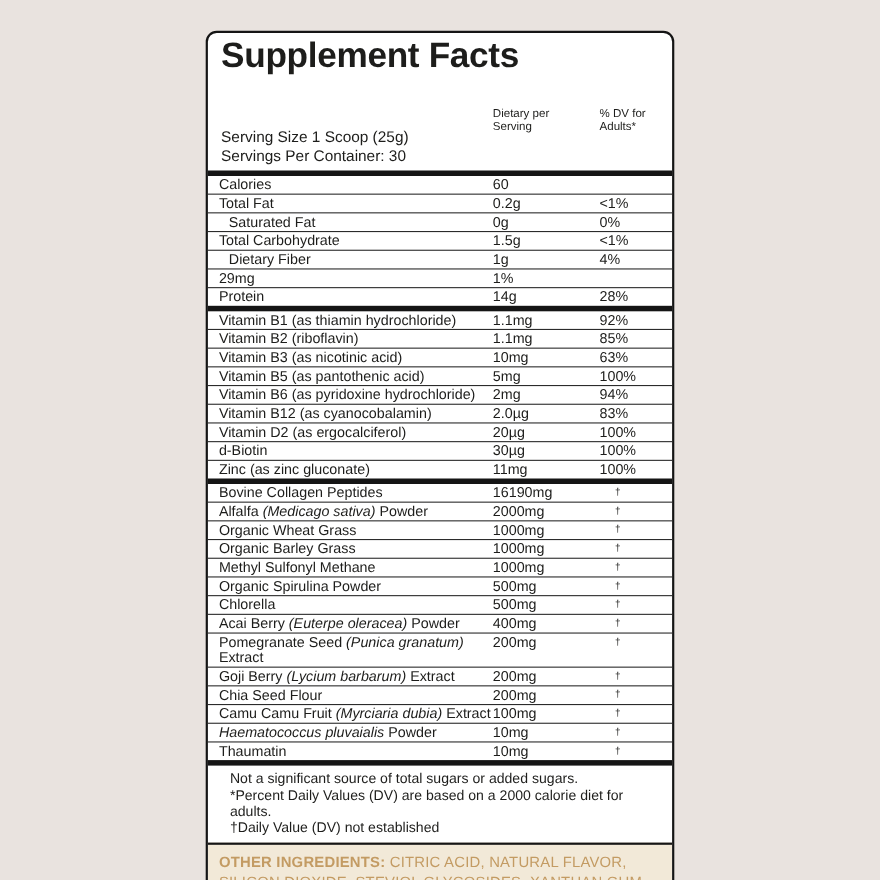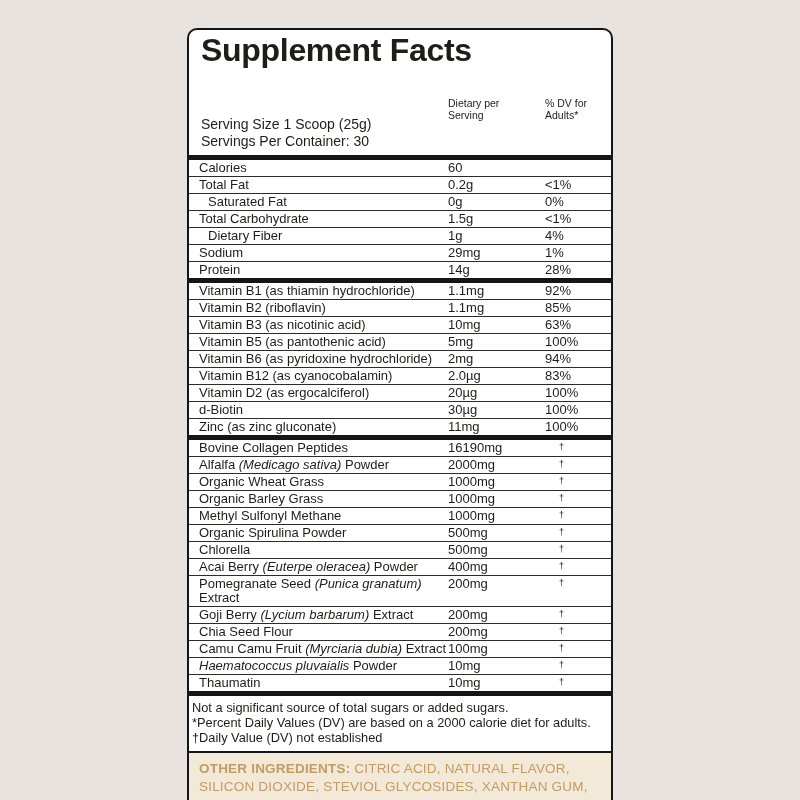--- a/index.html
+++ b/index.html
@@ -53,21 +53,21 @@
   .it { font-style: italic; }
   .cell { display: block; }
   .dagger {
     font-size: 9px;
     vertical-align: top;
     margin-left: 14px;
     display: inline-block;
     line-height: 12px;
   }
   .footnotes {
-    padding: 5px 3px 6px;
+    padding: 5px 20px 6px;
     font-size: 12.8px;
     line-height: 14.8px;
   }
   .other {
     background: #f2e9d8;
     border-top: 2px solid #151515;
     padding: 7px 10px 9px;
     font-size: 13.5px;
     line-height: 18px;
     letter-spacing: 0.2px;
@@ -120,21 +120,20 @@
         <span class="cell name"><span>Total Carbohydrate</span></span>
         <span class="cell amount">1.5g</span>
         <span class="cell dv">&lt;1%</span>
       </div>
       <div class="row indent">
         <span class="cell name"><span>Dietary Fiber</span></span>
         <span class="cell amount">1g</span>
         <span class="cell dv">4%</span>
       </div>
       <div class="row">
-        <span class="cell name"><span>Sodium</span></span>
         <span class="cell amount">29mg</span>
         <span class="cell dv">1%</span>
       </div>
       <div class="row">
         <span class="cell name"><span>Protein</span></span>
         <span class="cell amount">14g</span>
         <span class="cell dv">28%</span>
       </div>
     </div>
 

